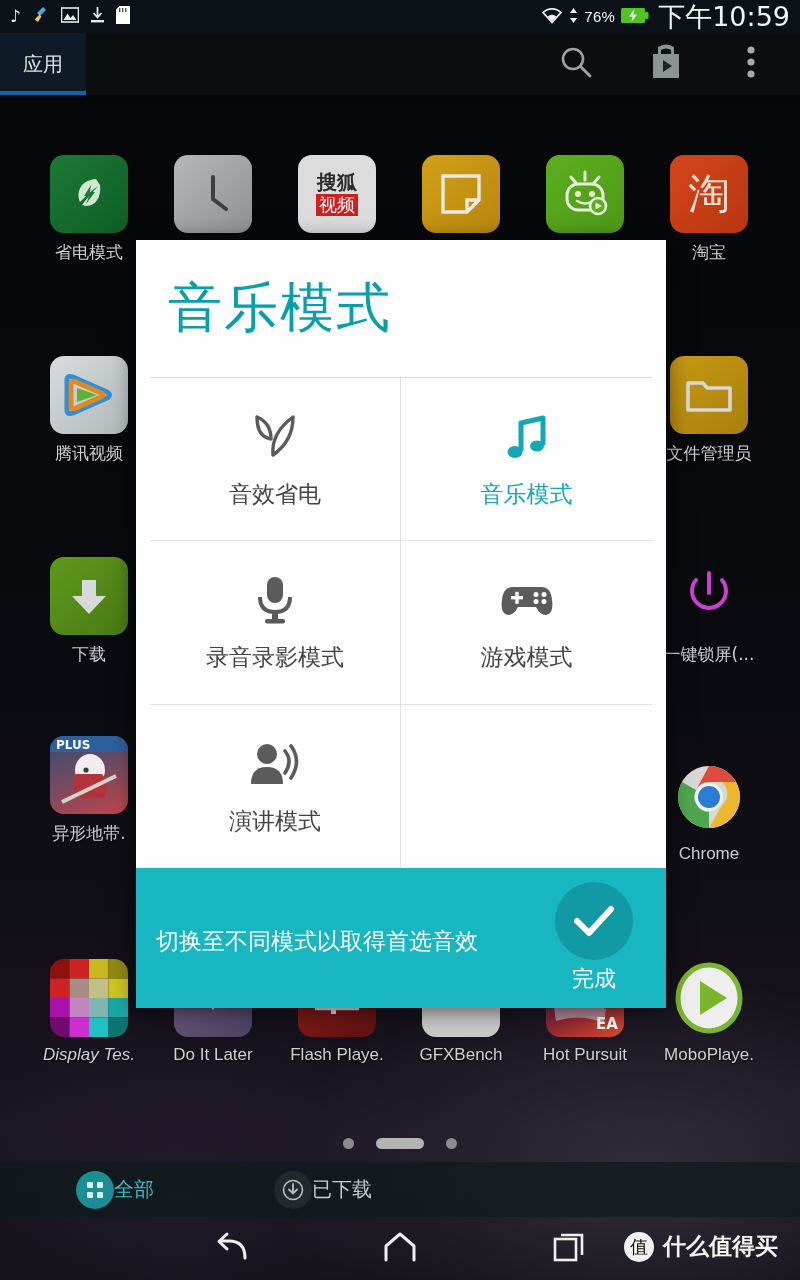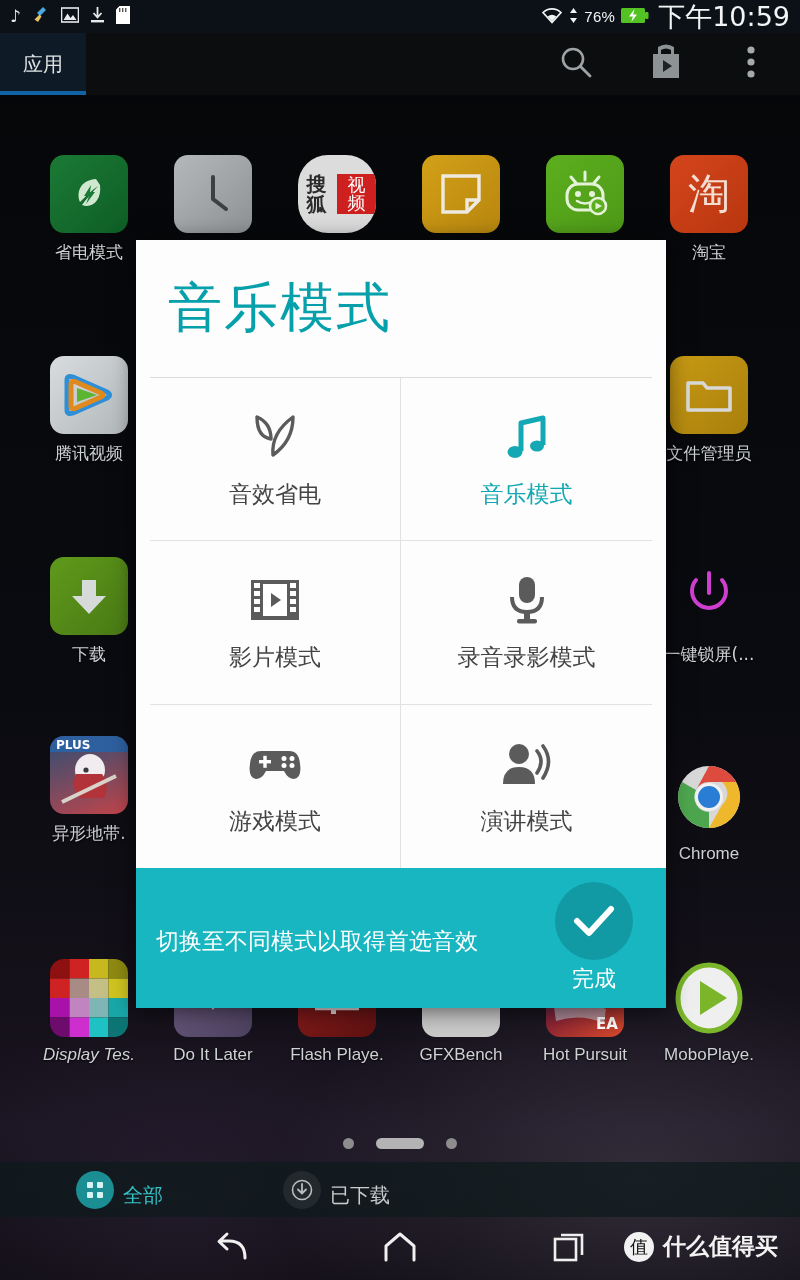--- a/index.html
+++ b/index.html
@@ -69,21 +69,21 @@
   }
   .pdot { width:11px; height:11px; border-radius:50%; background:#8d8d8d; }
   .ppill { width:48px; height:11px; border-radius:6px; background:#b4b4b4; }
 
   
   #filterbar {
     position:absolute; top:1162px; left:0; width:800px; height:55px;
     background:rgba(14,26,28,0.72);
     display:flex; align-items:center;
   }
-  .filter-item { display:flex; align-items:flex-end; gap:9px; }
+  .filter-item { display:flex; align-items:center; gap:0; }
   #filter-all { margin-left:76px; }
   #filter-downloaded { margin-left:120px; }
   #filter-most { margin-left:118px; }
   .filter-circle {
     width:38px; height:38px; border-radius:50%;
     display:flex; align-items:center; justify-content:center;
     background:rgba(255,255,255,0.07);
   }
   #filter-all .filter-circle { background:#1a8e92; }
   .filter-label { font-size:20px; color:#c9cccd; }
@@ -268,21 +268,21 @@
     <div class="app-cell" style="left:146px;top:155px;">
       <div class="app-icon" style="background:linear-gradient(135deg,#b4b8ba,#8e9295);">
         <svg width="50" height="50" viewBox="0 0 50 50">
             <path d="M25 8 L25 30 L38 40" stroke="#3c4043" stroke-width="4" fill="none" stroke-linecap="round"></path>
           </svg>
       </div>
       <div class="app-label cn"></div>
     </div>
 
     <div class="app-cell" style="left:270px;top:155px;">
-      <div class="app-icon" style="background:#dcdcdc;gap:2px;padding:0;border-radius:30px;">
+      <div class="app-icon" style="background:#dcdcdc;flex-direction:column;gap:2px;padding:0;">
         <div style="font-size:20px;color:#2b2b2b;font-family:'DejaVu Sans',sans-serif;font-weight:bold;line-height:1;">搜狐</div>
         <div style="background:#cf2020;color:#fff;font-size:18px;font-family:'DejaVu Sans',sans-serif;line-height:1;padding:2px 3px;">视频</div>
       </div>
       <div class="app-label cn"></div>
     </div>
 
     <div class="app-cell" style="left:394px;top:155px;">
       <div class="app-icon" style="background:linear-gradient(135deg,#d3a017,#b8870e);">
         <svg width="44" height="44" viewBox="0 0 44 44">
             <path d="M4 4 L40 4 L40 28 L28 40 L4 40 Z" fill="none" stroke="#eeeae0" stroke-width="3.4"></path>
@@ -477,38 +477,20 @@
         <span class="mode-icon">
           <svg width="52" height="52" viewBox="0 0 52 52">
               <path d="M20 40 L20 12 L42 7 L42 34" fill="none" stroke="#13a8b3" stroke-width="5" stroke-linejoin="round"></path>
               <ellipse cx="14" cy="41" rx="7.5" ry="6" fill="#13a8b3"></ellipse>
               <ellipse cx="36" cy="35" rx="7" ry="5.6" fill="#13a8b3"></ellipse>
             </svg>
         </span>
         <span class="mode-label">音乐模式</span>
       </div>
 
-      <div class="mode-cell">
-        <span class="mode-icon">
-          <svg width="54" height="48" viewBox="0 0 54 48">
-            <rect x="3" y="4" width="48" height="40" fill="#5b5b5b"></rect>
-            <rect x="6" y="7" width="6" height="5" fill="#fff"></rect>
-              <rect x="6" y="15" width="6" height="5" fill="#fff"></rect>
-              <rect x="6" y="23" width="6" height="5" fill="#fff"></rect>
-              <rect x="6" y="31" width="6" height="5" fill="#fff"></rect>
-            <rect x="42" y="7" width="6" height="5" fill="#fff"></rect>
-              <rect x="42" y="15" width="6" height="5" fill="#fff"></rect>
-              <rect x="42" y="23" width="6" height="5" fill="#fff"></rect>
-              <rect x="42" y="31" width="6" height="5" fill="#fff"></rect>
-            <rect x="15" y="8" width="24" height="32" fill="#fff"></rect>
-            <path d="M23 17 L33 24 L23 31 Z" fill="#5b5b5b"></path>
-          </svg>
-        </span>
-        <span class="mode-label">影片模式</span>
-      </div>
 
       <div class="mode-cell">
         <span class="mode-icon">
           <svg width="44" height="52" viewBox="0 0 44 52">
             <rect x="14" y="3" width="16" height="26" rx="8" fill="#5b5b5b"></rect>
             <path d="M7 23 Q7 38 22 38 Q37 38 37 23" fill="none" stroke="#5b5b5b" stroke-width="4"></path>
             <rect x="19" y="38" width="6" height="8" fill="#5b5b5b"></rect>
             <rect x="12" y="45" width="20" height="4.5" rx="2" fill="#5b5b5b"></rect>
           </svg>
         </span>

